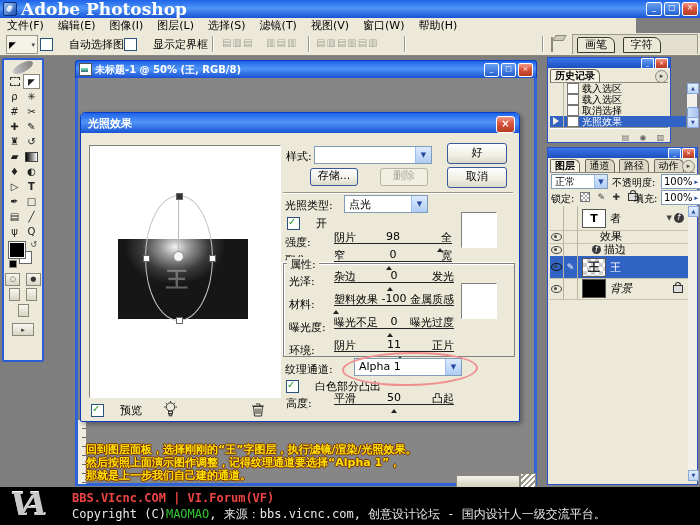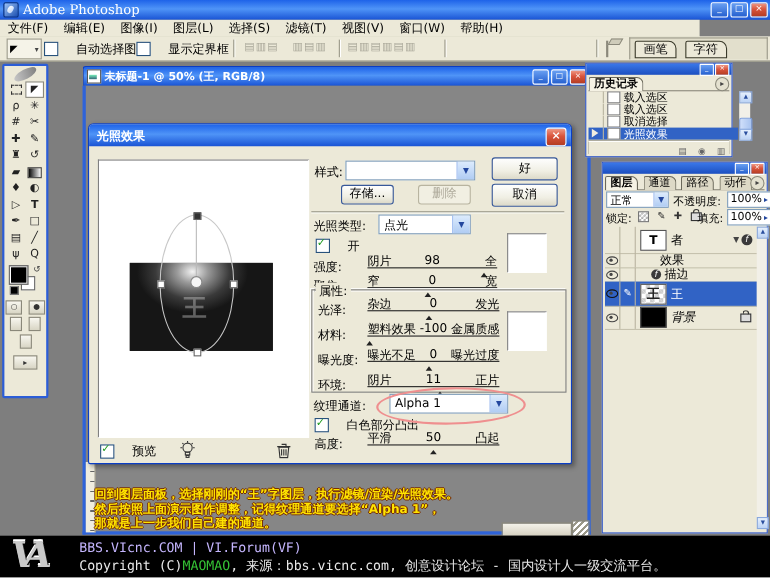--- a/index.html
+++ b/index.html
@@ -1,21 +1,21 @@
 <!DOCTYPE html>
 <html><head>
 <meta charset="utf-8">
 <style>
   html,body{margin:0;padding:0}
   #screen{position:relative;width:700px;height:525px;background:#7e7e7e;overflow:hidden;
     font-family:"DejaVu Sans","Liberation Sans",sans-serif;font-size:11px;color:#000}
   .abs{position:absolute}
   
   .titlebar{left:0;top:0;width:700px;height:18px;background:linear-gradient(180deg,#1e63e9,#4f94f7 45%,#1953d4);display:flex;align-items:center}
-  .titlebar .ttl{color:#fff;font-weight:normal;font-size:12px;margin-left:4px;font-family:"DejaVu Serif","Liberation Serif",serif}
+  .titlebar .ttl{color:#fff;font-weight:bold;font-size:17px;margin-left:4px;font-family:"DejaVu Serif","Liberation Serif",serif}
   .psicon{width:12px;height:12px;margin-left:3px;border-radius:2px;background:linear-gradient(135deg,#9ec3f5,#1a4fb0);border:1px solid #0a2f7a;position:relative}
   .psicon::after{content:"";position:absolute;left:3px;top:2px;width:5px;height:7px;background:linear-gradient(120deg,#fff,#bcd4f8);border-radius:60% 40% 50% 50%;transform:rotate(25deg)}
   .wbtn{width:14px;height:12px;margin-left:2px;border:1px solid #fff;border-radius:2px;color:#fff;font-size:8px;line-height:10px;text-align:center;background:linear-gradient(#6aa0f2,#2560cf)}
   .wbtn.close{background:linear-gradient(#ef9a86,#d9543c 45%,#b33c22)}
   .menubar{left:0;top:18px;width:636px;height:15px;background:#ece9d8;border-bottom:1px solid #d0ccb8;display:flex;align-items:center}
   .mitem{padding:0 7px;height:15px;line-height:15px}
   .optbar{left:0;top:33px;width:700px;height:22px;background:#ece9d8;border-bottom:1px solid #8a887a}
   .toolpreset{left:6px;top:2px;width:26px;height:17px;background:#f5f3e8;border:1px solid #9a9888;display:flex;align-items:center;justify-content:space-between;padding:0 2px}
   .chk{width:11px;height:11px;background:#fff;border:1px solid #28527c;display:inline-block;position:relative;vertical-align:middle}
   .chk .ck{position:absolute;left:0px;top:-2px;color:#1d9b1d;font-size:10px;font-style:normal;font-weight:bold}
@@ -116,21 +116,21 @@
   .lockic{position:relative;width:8px;height:6px;background:#ddd;border:1px solid #333;flex:none}
   .lockic::before{content:"";position:absolute;left:1px;top:-4px;width:4px;height:3px;border:1px solid #333;border-bottom:none;border-radius:3px 3px 0 0}
   .spinv{display:inline-flex;align-items:center;background:#fff;border:1px solid #7f9db9;height:13px;padding:0 2px;font-size:10px}
   .spinv i{font-style:normal;color:#23479e;font-size:7px;margin-left:2px}
   .mini{display:inline-block;font-size:9px;color:#333;margin:0 2px;vertical-align:middle}
   .minichk{display:inline-block;width:8px;height:8px;vertical-align:middle;margin:0 2px;background-image:linear-gradient(45deg,#aaa 25%,transparent 25%,transparent 75%,#aaa 75%),linear-gradient(45deg,#aaa 25%,transparent 25%,transparent 75%,#aaa 75%);background-size:4px 4px;background-position:0 0,2px 2px;border:1px solid #777;background-color:#fff}
   
   .footer{left:0;top:487px;width:700px;height:38px;background:#000;z-index:7}
   .valogo{position:absolute;left:10px;top:-2px;font-size:32px;font-style:italic;font-weight:bold;color:#c9c9c9;letter-spacing:-10px;text-shadow:1px 1px 1px #000,0 -1px 0 #fff;font-family:"DejaVu Serif","Liberation Serif",serif}
   .fline{position:absolute;left:72px;white-space:nowrap;font-family:"DejaVu Sans Mono","Liberation Mono",monospace;font-size:12px}
-  .fl1{top:4px;color:#c4b5fd;font-weight:normal}
+  .fl1{top:4px;color:#ef4444;font-weight:bold}
   .fl2{top:19px;color:#e8e8e8}
   .fl2 .au{color:#35c435}
 </style>
 </head>
 <body>
 
 <div id="screen">
 
   <div class="abs titlebar">
     <span class="psicon"></span>
@@ -412,21 +412,21 @@
     <div class="srow" style="left:253px;top:278px;width:120px">
       <span class="smin">平滑</span>
       <span class="sval">50</span>
       <span class="smax">凸起</span>
       <span class="strack">
           <i class="caret" style="left: 50%;"></i>
         </span>
     </div>
   </div>
 
-  <div class="abs pal" style="left:532px;top:57px;width:134px;height:86px">
+  <div class="abs pal" style="left:547px;top:57px;width:124px;height:86px">
     <div class="paltitle"></div>
     <span class="pbtn" style="right:16px;top:0">_</span>
     <span class="pbtn close" style="right:2px;top:0">×</span>
     <div class="ptabrow">
       <span class="ptab front">历史记录</span>
       <span class="pmenu">▸</span>
     </div>
     <div class="hrow" style="top:25px;width:136px">
         <span class="hwell"></span>
         <span class="hicon"></span>

